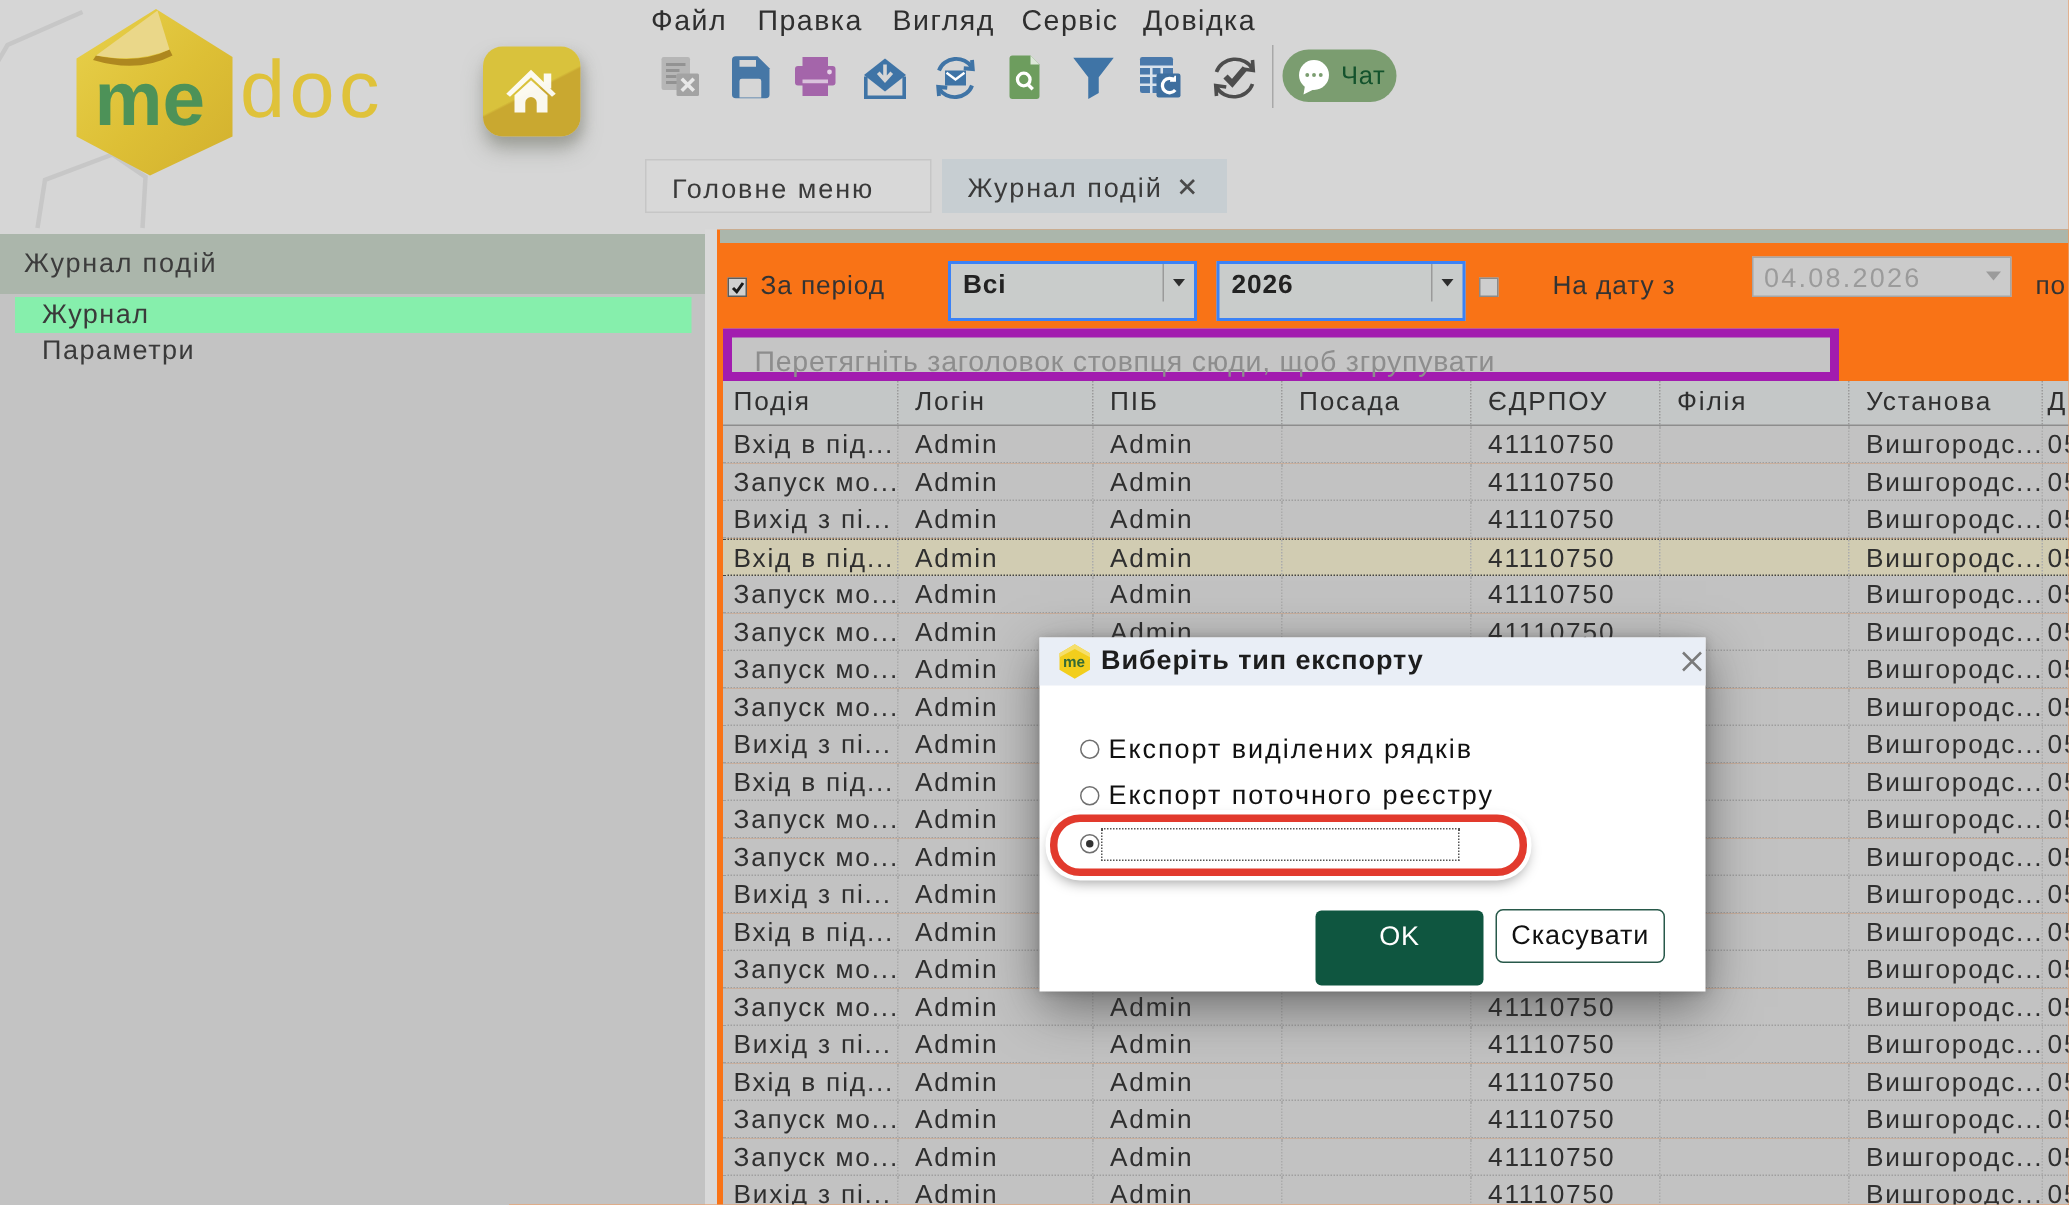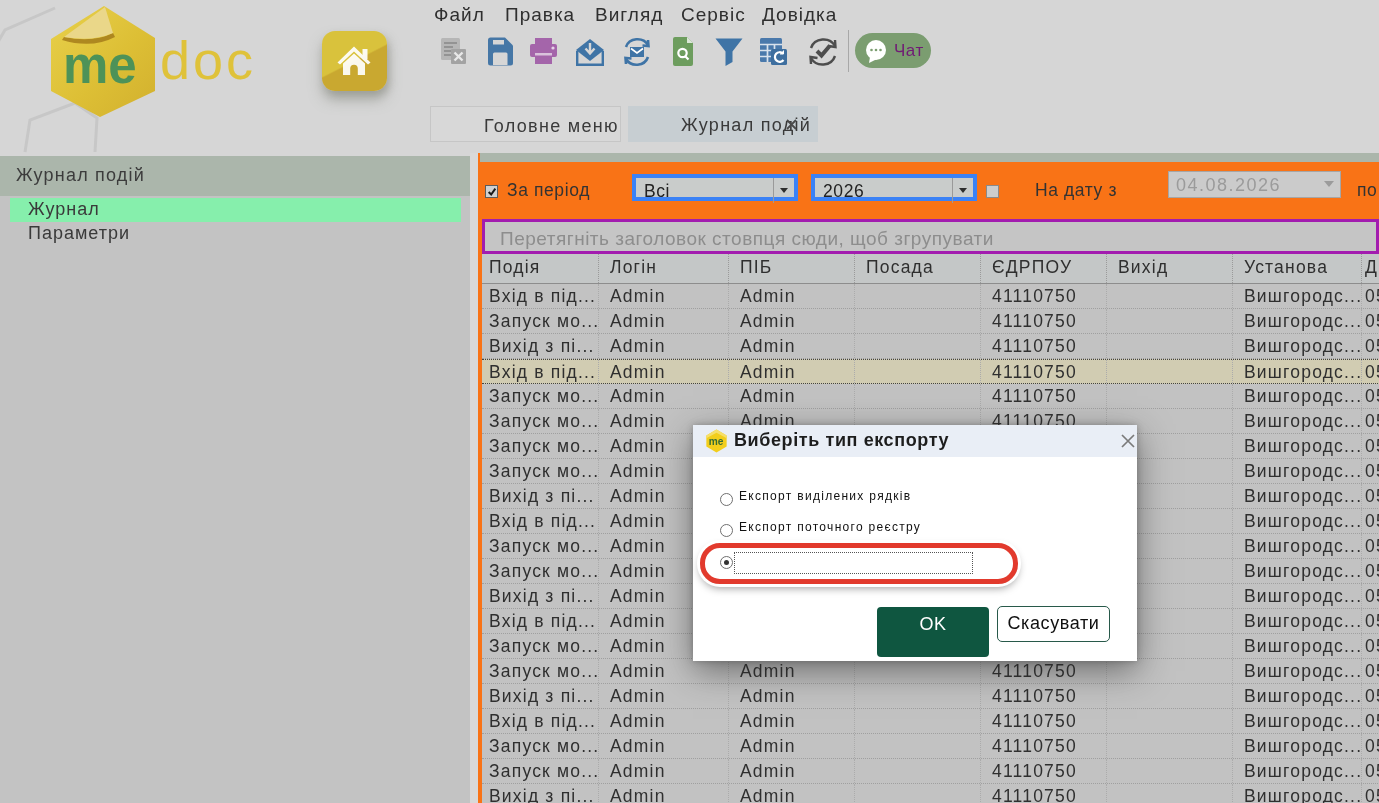--- a/index.html
+++ b/index.html
@@ -8,61 +8,61 @@
 .abs { position:absolute; }
 
 
 #topbar { left:0; top:0; width:1379px; height:153px; background:#d6d6d6; }
 .menuitem { top:4px; font-size:19px; letter-spacing:1px; color:#2f2f2f; }
 
 
 .tab { top:106px; height:36px; font-size:18px; letter-spacing:1.3px; color:#3a3a3a; }
 #tab1 { left:430px; width:191px; background:#d8d8d8; border:1px solid #c6c6c6; }
 #tab2 { left:628px; width:190px; background:#c7ced2; }
-.tab span { position:absolute; top:9px;margin-left:36px; }
+.tab span { position:absolute; top:9px; }
 
 
 #sidebar { left:0; top:156px; width:470px; height:647px; background:#c3c3c3; }
 #sidehead { left:0; top:0; width:470px; height:40px; background:#abb6ab; }
 #sidehead span { position:absolute; left:16px; top:9px; font-size:18px; letter-spacing:1.2px; color:#3c3c3c; }
 .sideitem { left:10px; width:451px; height:24px; font-size:18px; letter-spacing:1px; color:#3a3a3a; }
 .sideitem span { position:absolute; left:18px; top:1px; }
 #divider { left:470px; top:153px; width:8px; height:650px; background:#d9d9d9; }
 
 
 #content { left:478px; top:153px; width:901px; height:650px; background:#f97316; }
 #sagestrip { left:2px; top:0px; width:899px; height:9px; background:#abb6ab; }
 .flabel { font-size:17.5px; letter-spacing:0.6px; color:#333; }
 .cbox { width:13px; height:13px; border:1px solid #5c5c5c; background:#d0d0d0; }
-.dd { height:27px; background:#c9cccb; border:4px solid #3b82f6; }
+.dd { height:40px; background:#c9cccb; border:2px solid #3b82f6;font-weight:bold; }
 .dd .txt { position:absolute; left:8px; top:3px; font-size:17.5px; letter-spacing:0.6px; color:#222; }
 .dd .arr { position:absolute; right:0; top:0; width:21px; height:25px; border-left:1px solid #9a9a9a; }
 .dd .arr:after { content:""; position:absolute; left:6px; top:10px; border:4.5px solid transparent; border-top:5.5px solid #2d2d2d; }
 
-#groupbar { left:4px; top:66px; width:897px; height:35px; background:#c5c5c5; border:3px solid #a21caf; }
+#groupbar { left:4px; top:66px; width:744px; height:35px; background:#c5c5c5; border:6px solid #a21caf; }
 #groupbar span { position:absolute; left:15px; top:6px; font-size:19px; letter-spacing:0.5px; color:#8d8d8d; }
 
 
 #tbl { left:4px; top:101px; width:897px; height:549px; }
 .hrow { left:0; top:0; width:980px; height:30px; background:#c4c7c7; border-bottom:1px solid #8d8d8d; white-space:nowrap; font-size:0; }
 .hrow .c { border-right:1px dotted #9a9a9a; }
 .c { display:inline-block; vertical-align:top; height:100%; font-size:17.5px; letter-spacing:1.2px; color:#2f2f2f; padding:3px 0 0 11px; overflow:hidden; white-space:nowrap; }
 .row { width:980px; height:25px; border-bottom:1px dotted #9f9f9f; white-space:nowrap; font-size:0; background:#c2c2c2; }
 .row .c { border-right:1px dotted #ababab; padding-top:2px; }
 .row.sel { background:#d1ccb2; border-top:1px dotted #444; border-bottom:1px dotted #444; height:25px; }
 .c0{width:117px; padding-left:7px !important;} .c1{width:130px;} .c2{width:126px;} .c3{width:126px;} .c4{width:126px;} .c5{width:126px;} .c6{width:129px;} .c7{width:100px; padding-left:3px !important;}
 
 
 #modal { left:693px; top:425px; width:444px; height:236px; background:#fff; box-shadow:0 10px 32px rgba(40,40,40,.55), 0 0 6px rgba(60,60,60,.35); z-index:50; }
 #mtitle { left:0; top:0; width:444px; height:32px; background:#e9eef6; }
 #mtitle .t { position:absolute; left:41px; top:5px; font-size:18px; font-weight:bold; letter-spacing:0.6px; color:#1d1d1d; }
 #mclose { left:1120px; top:433px; z-index:60; }
 .radio { width:13px; height:13px; border:1px solid #6f6f6f; border-radius:50%; background:#fff; }
 .radio.on:after { content:""; position:absolute; left:3px; top:3px; width:5px; height:5px; border-radius:50%; background:#333; }
-.rlabel { font-size:12px; letter-spacing:1.3px; color:#111; }
+.rlabel { font-size:18px; letter-spacing:1.3px; color:#111; }
 #ring { left:700px; top:543px; width:318px; height:41px; border:5px solid #e23a2d; border-radius:20px; box-shadow:0 0 0 3px #fff, 0 4px 9px rgba(0,0,0,.4), inset 0 0 0 3px #fff; z-index:55; }
 #focusrect { left:734px; top:552px; width:239px; height:22px; border:1px dotted #555; z-index:56; }
 #okbtn { left:877px; top:607px; width:112px; height:50px; background:#0f5640; border-radius:4px; z-index:56; color:#fff; font-size:18px; letter-spacing:0.5px; text-align:center; line-height:34px; }
 #cancelbtn { left:997px; top:606px; width:113px; height:36px; background:#fff; border:1.5px solid #28594a; border-radius:5px; z-index:56; color:#101010; font-size:18px; letter-spacing:0.6px; text-align:center; line-height:33px; }
 </style>
 </head>
 <body>
 
 <div id="topbar" class="abs">
 
@@ -160,21 +160,21 @@
 
   <div class="abs" style="left:848px;top:30px;width:1px;height:42px;background:#a8a8a8;"></div>
   <div class="abs" style="left:855px;top:33px;width:76px;height:35px;border-radius:18px;background:#7b9d70;"></div>
   <svg class="abs" style="left:864px;top:39px;" width="26" height="25" viewBox="0 0 26 25">
     <circle cx="12" cy="11" r="10" fill="#fff"></circle>
     <path d="M6 18 L5 24 L13 20 Z" fill="#fff"></path>
     <circle cx="7.5" cy="11" r="1.3" fill="#7b9d70"></circle>
     <circle cx="12" cy="11" r="1.3" fill="#7b9d70"></circle>
     <circle cx="16.5" cy="11" r="1.3" fill="#7b9d70"></circle>
   </svg>
-  <span class="abs" style="left:894px;top:41px;font-size:17px;color:#701a75;letter-spacing:0.5px;">Чат</span>
+  <span class="abs" style="left:894px;top:41px;font-size:17px;color:#14532d;letter-spacing:0.5px;">Чат</span>
 
   <div id="tab1" class="abs tab">
       <span style="left:17px;">Головне меню</span>
     </div>
   <div id="tab2" class="abs tab">
       <span style="left:17px;">Журнал подій</span>
     <svg class="abs" style="left:157px;top:12px;" width="13" height="13" viewBox="0 0 13 13">
         <path d="M2 2 L11 11 M11 2 L2 11" stroke="#4a4a4a" stroke-width="1.8"></path>
       </svg>
   </div>
@@ -216,21 +216,21 @@
     <span style="position:absolute;right:6px;top:9px;border:5px solid transparent;border-top:6px solid #9b9b9b;"></span>
   </div>
   <span class="abs flabel" style="left:879px;top:27px;">по</span>
 
   <div id="groupbar" class="abs">
       <span>Перетягніть заголовок стовпця сюди, щоб згрупувати</span>
     </div>
 
   <div id="tbl" class="abs">
     <div class="abs hrow">
-      <div class="c c0">Подія</div><div class="c c1">Логін</div><div class="c c2">ПІБ</div><div class="c c3">Посада</div><div class="c c4">ЄДРПОУ</div><div class="c c5">Вихід</div><div class="c c6">Установа</div><div class="c c7">Д</div>
+      <div class="c c0">Подія</div><div class="c c1">Логін</div><div class="c c2">ПІБ</div><div class="c c3">Посада</div><div class="c c4">ЄДРПОУ</div><div class="c c5">Філія</div><div class="c c6">Установа</div><div class="c c7">Д</div>
     </div>
     <div id="rows" class="abs" style="left:0;top:30px;">
         <div class="row"><div class="c c0">Вхід в під...</div><div class="c c1">Admin</div><div class="c c2">Admin</div><div class="c c3"></div><div class="c c4">41110750</div><div class="c c5"></div><div class="c c6">Вишгородс...</div><div class="c c7">05</div></div>
         <div class="row"><div class="c c0">Запуск мо...</div><div class="c c1">Admin</div><div class="c c2">Admin</div><div class="c c3"></div><div class="c c4">41110750</div><div class="c c5"></div><div class="c c6">Вишгородс...</div><div class="c c7">05</div></div>
         <div class="row"><div class="c c0">Вихід з пі...</div><div class="c c1">Admin</div><div class="c c2">Admin</div><div class="c c3"></div><div class="c c4">41110750</div><div class="c c5"></div><div class="c c6">Вишгородс...</div><div class="c c7">05</div></div>
         <div class="row sel"><div class="c c0">Вхід в під...</div><div class="c c1">Admin</div><div class="c c2">Admin</div><div class="c c3"></div><div class="c c4">41110750</div><div class="c c5"></div><div class="c c6">Вишгородс...</div><div class="c c7">05</div></div>
         <div class="row"><div class="c c0">Запуск мо...</div><div class="c c1">Admin</div><div class="c c2">Admin</div><div class="c c3"></div><div class="c c4">41110750</div><div class="c c5"></div><div class="c c6">Вишгородс...</div><div class="c c7">05</div></div>
         <div class="row"><div class="c c0">Запуск мо...</div><div class="c c1">Admin</div><div class="c c2">Admin</div><div class="c c3"></div><div class="c c4">41110750</div><div class="c c5"></div><div class="c c6">Вишгородс...</div><div class="c c7">05</div></div>
         <div class="row"><div class="c c0">Запуск мо...</div><div class="c c1">Admin</div><div class="c c2">Admin</div><div class="c c3"></div><div class="c c4">41110750</div><div class="c c5"></div><div class="c c6">Вишгородс...</div><div class="c c7">05</div></div>
         <div class="row"><div class="c c0">Запуск мо...</div><div class="c c1">Admin</div><div class="c c2">Admin</div><div class="c c3"></div><div class="c c4">41110750</div><div class="c c5"></div><div class="c c6">Вишгородс...</div><div class="c c7">05</div></div>

